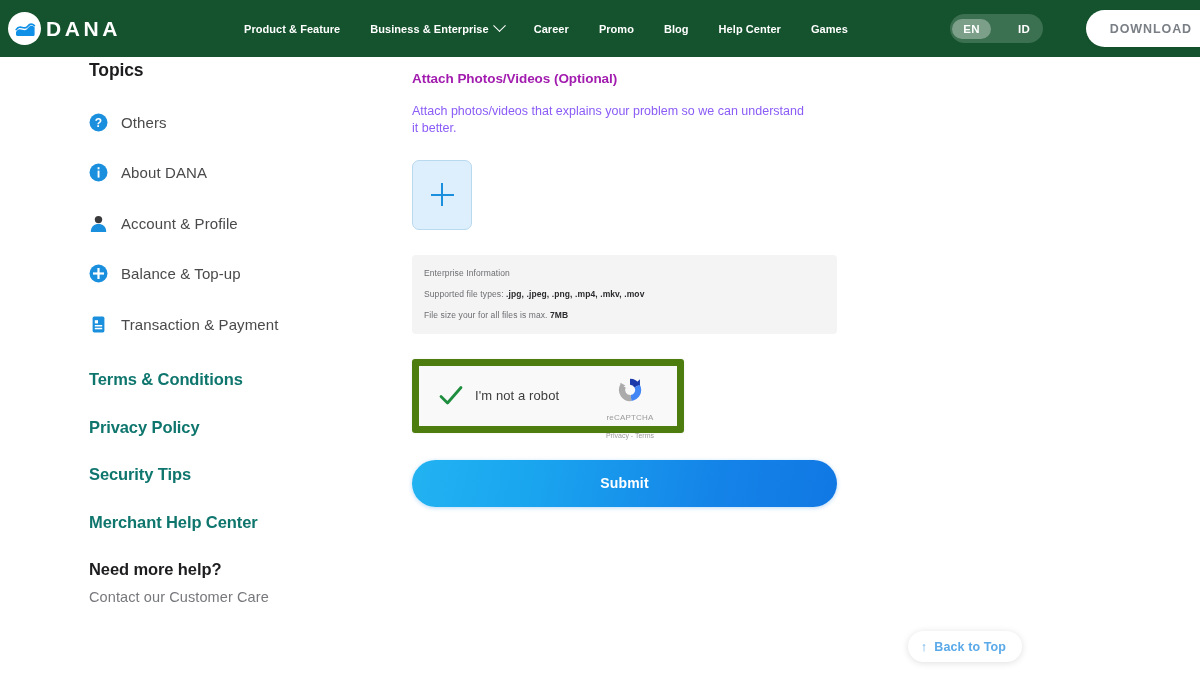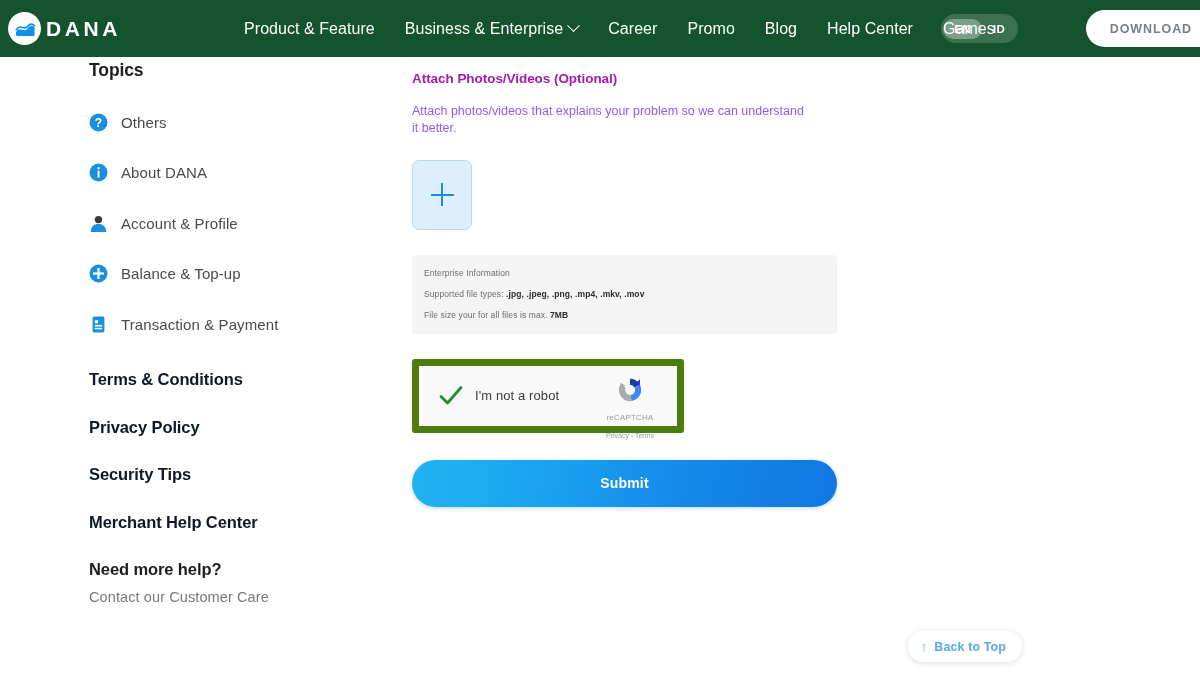--- a/index.html
+++ b/index.html
@@ -61,51 +61,51 @@
 
   
   .nav {
     display: flex;
     align-items: center;
     margin-left: 108px;
     gap: 0px;
   }
   .nav-item {
     color: #ffffff;
-    font-size: 16px;
-    font-weight: 400;
+    font-size: 11px;
+    font-weight: 700;
     padding: 6px 15px;
     white-space: nowrap;
     cursor: pointer;
     display: flex;
     align-items: center;
     gap: 6px;
     letter-spacing: 0.05px;
   }
   .caret {
     display: inline-block;
     width: 9px; height: 9px;
     border-right: 1.6px solid #ffffff;
     border-bottom: 1.6px solid #ffffff;
     transform: rotate(45deg) translate(-2px, -2px);
     flex: none;
   }
 
   
   .lang-toggle {
     position: absolute;
-    right: 182px;
+    right: 157px;
     top: 14px;
     height: 29px;
     display: flex;
     align-items: center;
     background: rgba(255,255,255,0.17);
     border-radius: 15px;
     padding: 2px;
-    gap: 0;
+    gap: 16px;
     justify-content: center;
   }
   .lang-opt {
     font-size: 11.5px;
     font-weight: 700;
     color: #ffffff;
     padding: 4px 11px;
     border-radius: 13px;
     cursor: pointer;
     letter-spacing: 0.3px;
@@ -177,21 +177,21 @@
     font-size: 15px;
     color: #4a4a4c;
     font-weight: 400;
     letter-spacing: 0.1px;
   }
 
   .links { margin-top: 29px; }
   .link-item {
     font-size: 16.5px;
     font-weight: 700;
-    color: #0f172a;
+    color: #0f766e;
     margin-bottom: 28.5px;
     cursor: pointer;
     letter-spacing: -0.1px;
   }
 
   .need-help {
     margin-top: 20px;
   }
   .need-help-title {
     font-size: 16.5px;

